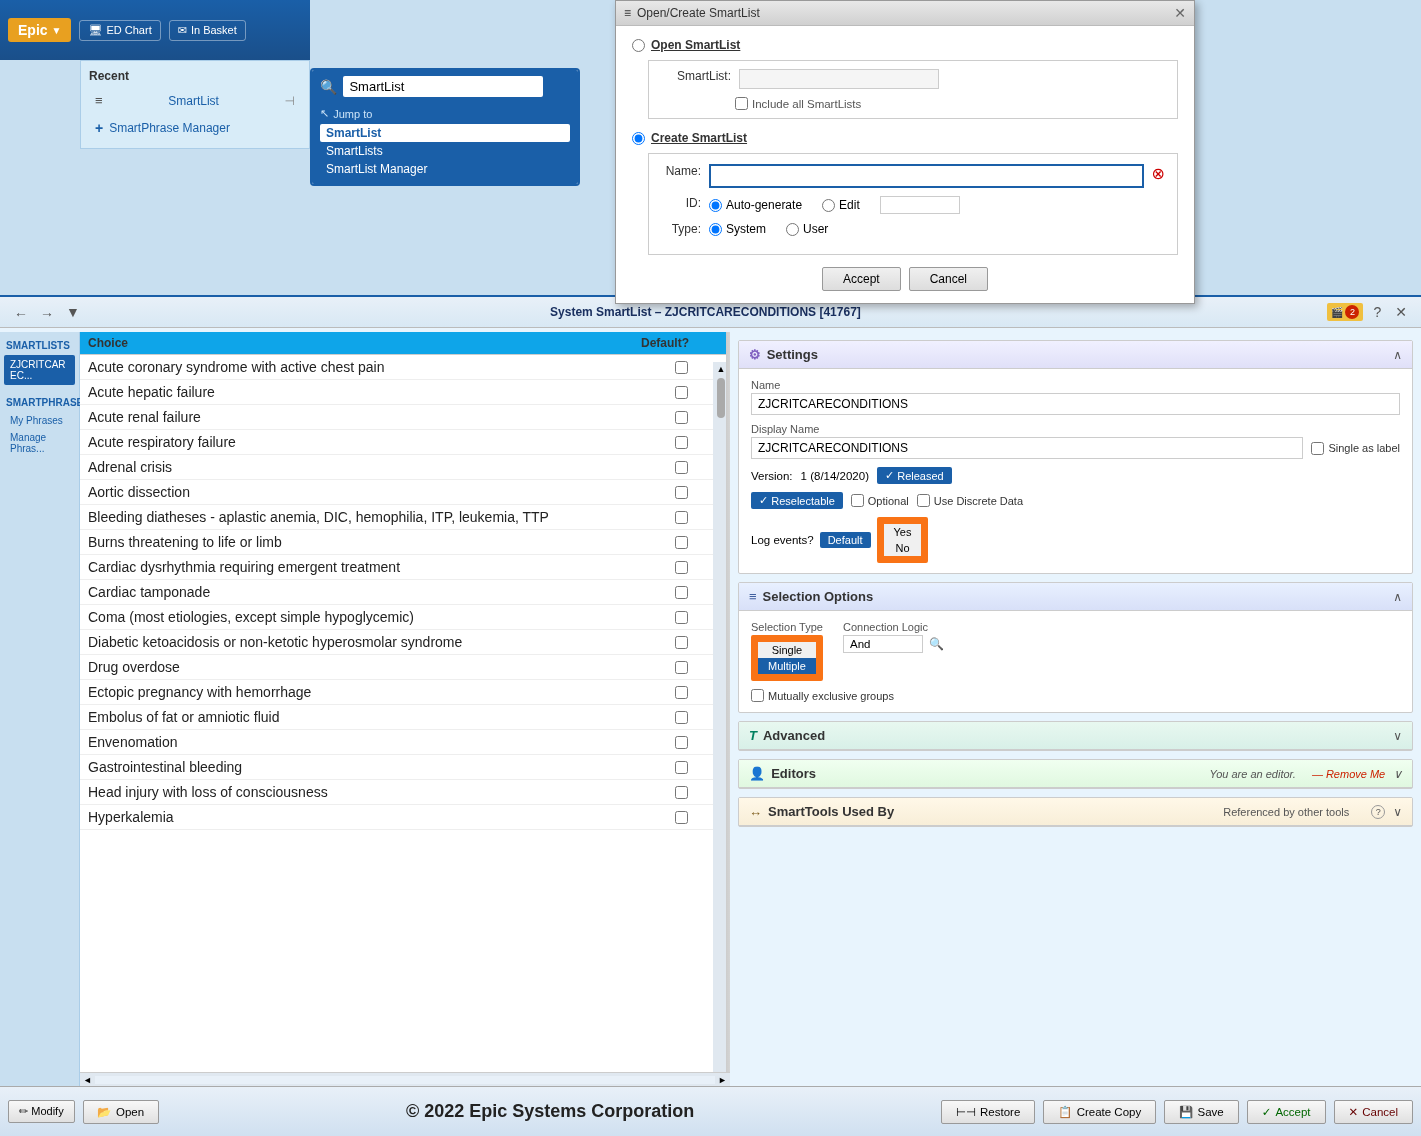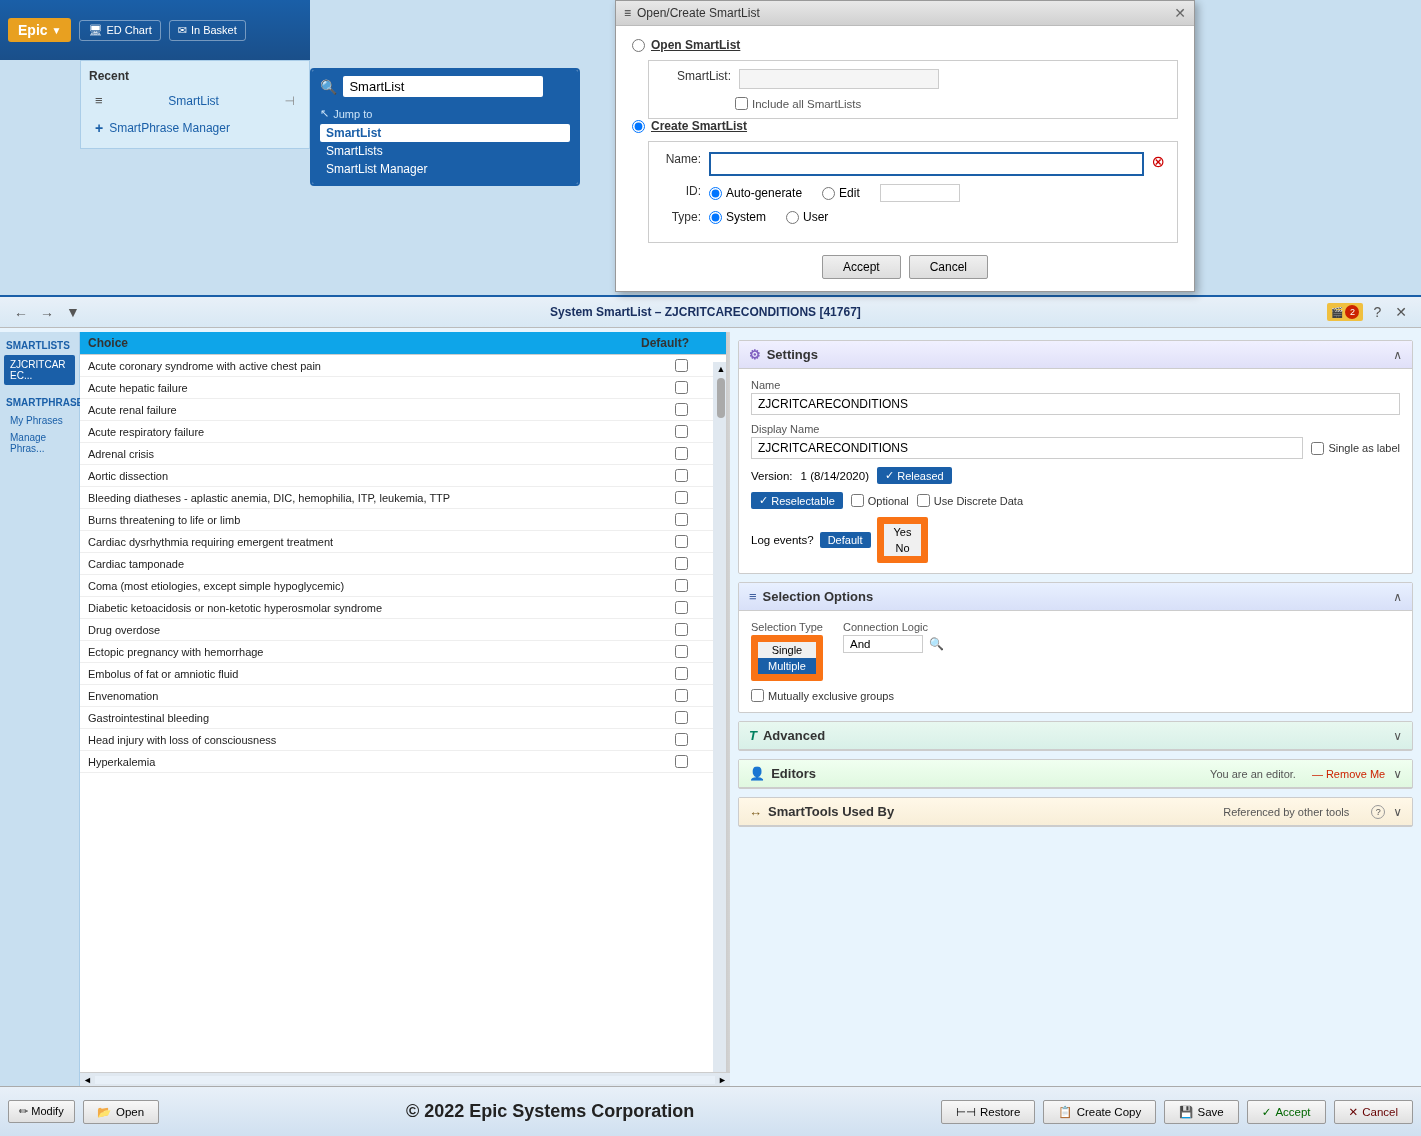--- a/index.html
+++ b/index.html
@@ -26,21 +26,21 @@
     .search-results { background: #1a5fa8; padding: 0 8px 8px 8px; }
     .search-result-item { color: white; padding: 2px 6px; cursor: pointer; border-radius: 2px; font-size: 12px; }
     .search-result-item.selected { background: white; color: #1a5fa8; font-weight: bold; }
 
     
     .dialog-opencreate { position: absolute; top: 0; left: 615px; width: 580px; background: white; border: 1px solid #999; box-shadow: 3px 3px 8px rgba(0,0,0,0.3); z-index: 200; }
     .dialog-titlebar { background: linear-gradient(to bottom, #e8e8e8, #d0d0d0); padding: 4px 8px; display: flex; align-items: center; justify-content: space-between; border-bottom: 1px solid #bbb; }
     .dialog-title { font-size: 12px; color: #333; display: flex; align-items: center; gap: 6px; }
     .dialog-close { cursor: pointer; font-size: 14px; color: #666; background: none; border: none; }
     .dialog-body { padding: 12px 16px; }
-    .radio-section { }
+    .radio-section { margin-bottom: 12px; }
     .radio-row { display: flex; align-items: center; gap: 6px; margin-bottom: 8px; }
     .radio-row label { font-size: 12px; color: #333; cursor: pointer; }
     .form-section { border: 1px solid #ccc; padding: 10px 12px; margin-top: 4px; }
     .form-row { display: flex; gap: 8px; margin-bottom: 8px; }
     .form-label { font-size: 12px; color: #333; width: 40px; text-align: right; }
     .form-input { border: 2px solid #1a5fa8; outline: none; padding: 3px 6px; font-size: 12px; flex: 1; }
     .form-input-readonly { border: 1px solid #ccc; background: #f5f5f5; padding: 3px 6px; font-size: 12px; width: 200px; }
     .error-icon { color: #cc0000; font-size: 16px; }
     .radio-inline { display: flex; align-items: center; gap: 4px; margin-right: 12px; font-size: 12px; }
     .dialog-buttons { display: flex; justify-content: center; gap: 8px; margin-top: 12px; }
@@ -61,21 +61,21 @@
     .left-sidebar-item { background: #1a5fa8; color: white; font-size: 10px; padding: 4px 6px; border-radius: 2px; margin-bottom: 2px; cursor: pointer; word-break: break-all; }
     .left-sidebar-item2 { color: #1a5fa8; font-size: 10px; padding: 3px 6px; cursor: pointer; }
 
     
     .choices-area { position: absolute; top: 35px; left: 80px; width: 650px; height: 806px; background: white; border-right: 1px solid #ccc; }
     .choices-header { display: flex; align-items: center; background: #0ea5e9; border-bottom: 1px solid #ccc; padding: 4px 8px; }
     .choices-col-choice { flex: 1; font-weight: bold; font-size: 12px; color: #333; }
     .choices-col-default { width: 80px; font-weight: bold; font-size: 12px; color: #333; text-align: center; }
     .choices-scroll { overflow-y: auto; height: calc(100% - 30px); }
     .choice-row { display: flex; align-items: center; padding: 4px 8px; border-bottom: 1px solid #eee; }
-    .choice-text { flex: 1; font-size: 11px; color: #222; }
+    .choice-text { flex: 1; font-size: 14px; color: #222; }
     .choice-check { width: 80px; display: flex; justify-content: center; }
 
     
     .right-panel { position: absolute; top: 35px; left: 730px; width: 691px; height: 806px; background: #e8f4fd; overflow-y: auto; padding: 8px; }
 
     
     .settings-section { background: white; border: 1px solid #ccc; margin-bottom: 8px; border-radius: 2px; }
     .section-header { display: flex; align-items: center; justify-content: space-between; padding: 6px 10px; background: linear-gradient(to bottom, #f8f0ff, #e8e0ff); border-bottom: 1px solid #ccc; cursor: pointer; }
     .section-header.settings-hdr { background: linear-gradient(to bottom, #f0f0ff, #e0e0f8); }
     .section-header.selection-hdr { background: linear-gradient(to bottom, #e8f0ff, #d8e0f8); }
@@ -95,21 +95,21 @@
     .badge-reselectable { background: #1a5fa8; color: white; padding: 2px 8px; border-radius: 2px; font-size: 11px; display: inline-flex; align-items: center; gap: 3px; }
     .badge-default { background: #1a5fa8; color: white; padding: 2px 8px; border-radius: 2px; font-size: 11px; cursor: pointer; }
     .btn-group { display: inline-flex; border: 7px solid #f97316; border-radius: 2px; overflow: hidden; flex-direction: column; }
     .btn-group-item { padding: 2px 10px; font-size: 11px; cursor: pointer; background: #f0f0f0; border: none; }
     .btn-group-item.active { background: #1a5fa8; color: white; }
     .options-row { display: flex; align-items: center; gap: 8px; margin-bottom: 8px; }
     .log-row { display: flex; align-items: center; gap: 6px; font-size: 11.5px; }
     .connection-logic { display: flex; align-items: center; gap: 6px; }
     .connection-input { border: 1px solid #ccc; padding: 2px 6px; font-size: 11.5px; width: 80px; }
     .search-sm-icon { font-size: 12px; color: #666; }
-    .editors-row { display: flex; align-items: center; justify-content: space-between; }
+    .editors-row { display: flex; align-items: center; justify-content: space-between; font-style: italic; }
     .editors-info { font-size: 11px; color: #555; }
     .remove-me-link { color: #cc2200; font-size: 11px; cursor: pointer; text-decoration: none; display: flex; align-items: center; gap: 3px; }
 
     
     .bottom-bar { position: absolute; bottom: 0; left: 0; width: 1421px; height: 50px; background: linear-gradient(to bottom, #e8f0f8, #d0e0f0); border-top: 1px solid #aaa; display: flex; align-items: center; padding: 0 8px; gap: 8px; }
     .bottom-btn { padding: 4px 14px; font-size: 11.5px; cursor: pointer; border: 1px solid #999; background: linear-gradient(to bottom, #f8f8f8, #e0e0e0); border-radius: 2px; display: flex; align-items: center; gap: 4px; }
     .bottom-btn.accept { color: #006600; }
     .bottom-btn.cancel { color: #660000; }
     .copyright { flex: 1; text-align: center; font-size: 18px; font-weight: bold; color: #222; }
     .modify-btn { padding: 4px 10px; font-size: 11px; cursor: pointer; border: 1px solid #999; background: linear-gradient(to bottom, #f8f8f8, #e0e0e0); border-radius: 2px; }

